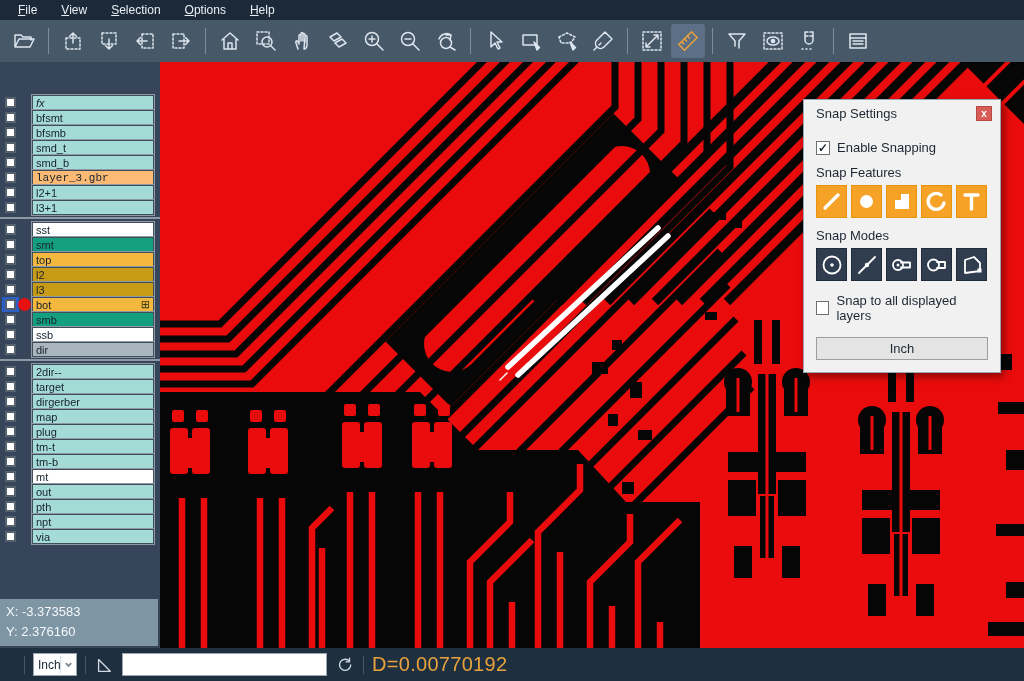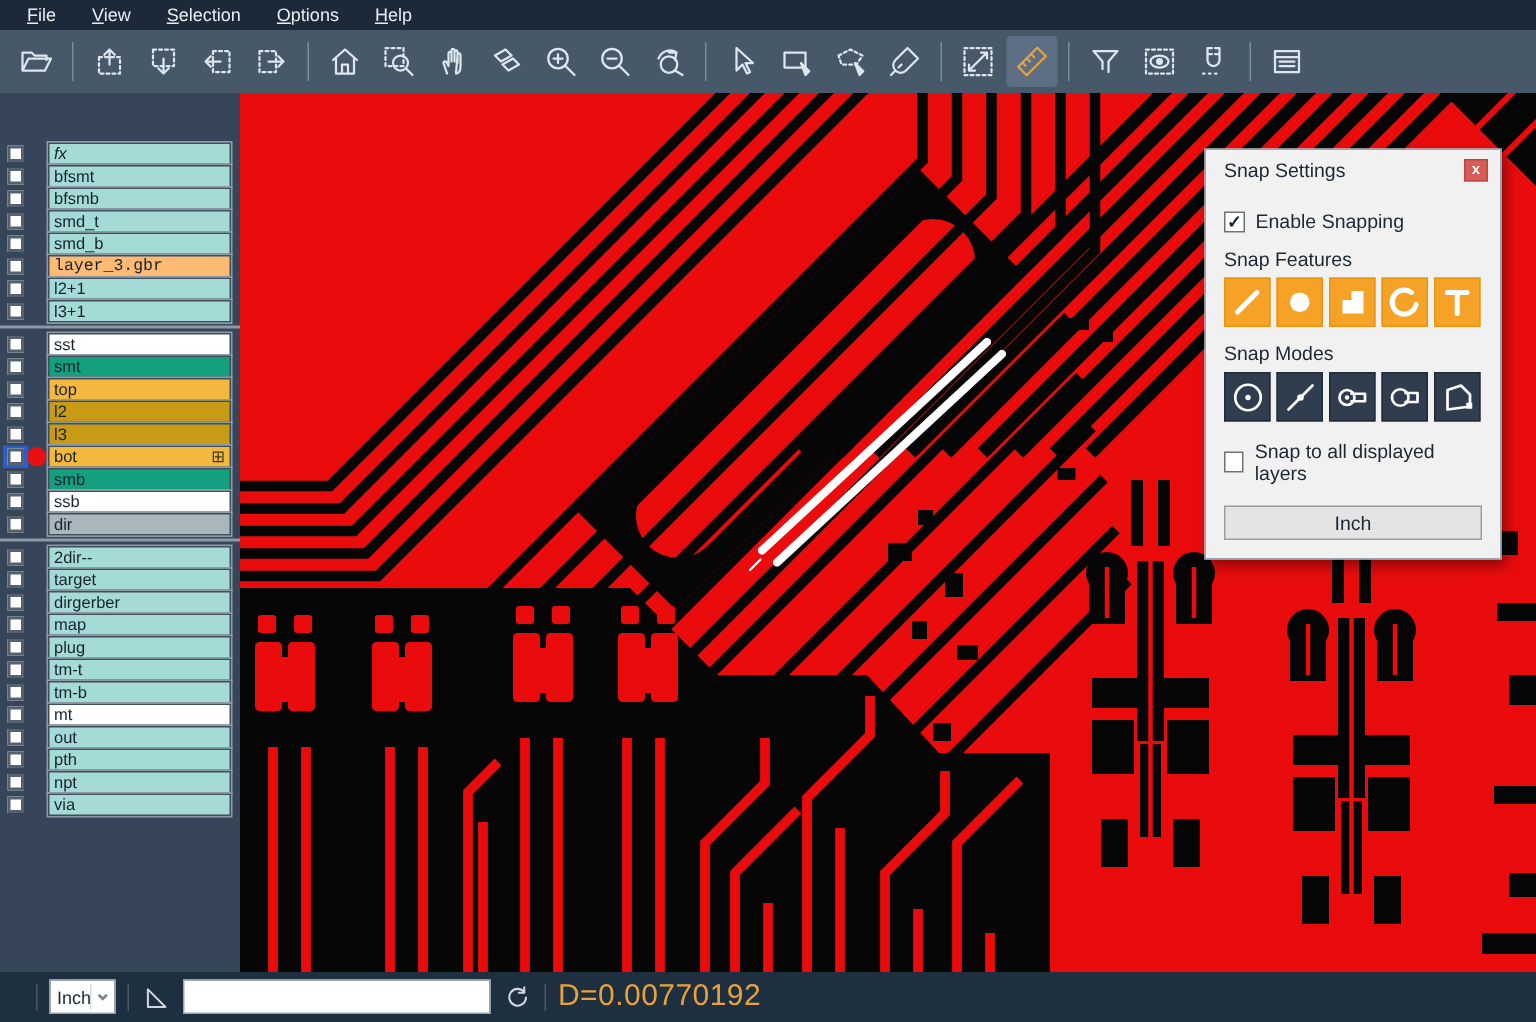--- a/index.html
+++ b/index.html
@@ -464,20 +464,24 @@
   </div>
         <div class="lrow">
     <span class="lcb-wrap">
             <span class="lcb"></span>
           </span>
     <span class="lname" style="background: rgb(165, 219, 215);">
             <span class="ltext">via</span>
           </span>
   </div>
       </div>
+    <div class="coords">
+      <div>X: -3.373583</div>
+      <div>Y: 2.376160</div>
+    </div>
   </div>
 
   <div class="canvas">
     <svg viewBox="0 0 864 586" preserveAspectRatio="none">
       <rect class="rf" x="0" y="0" width="864" height="586"></rect>
 
       <g class="k" stroke-width="7">
         <path d="M -5 262 H 60 L 330 -8"></path>
         <path d="M -5 277 H 68 L 353 -8"></path>
         <path d="M -5 292 H 76 L 376 -8"></path>

